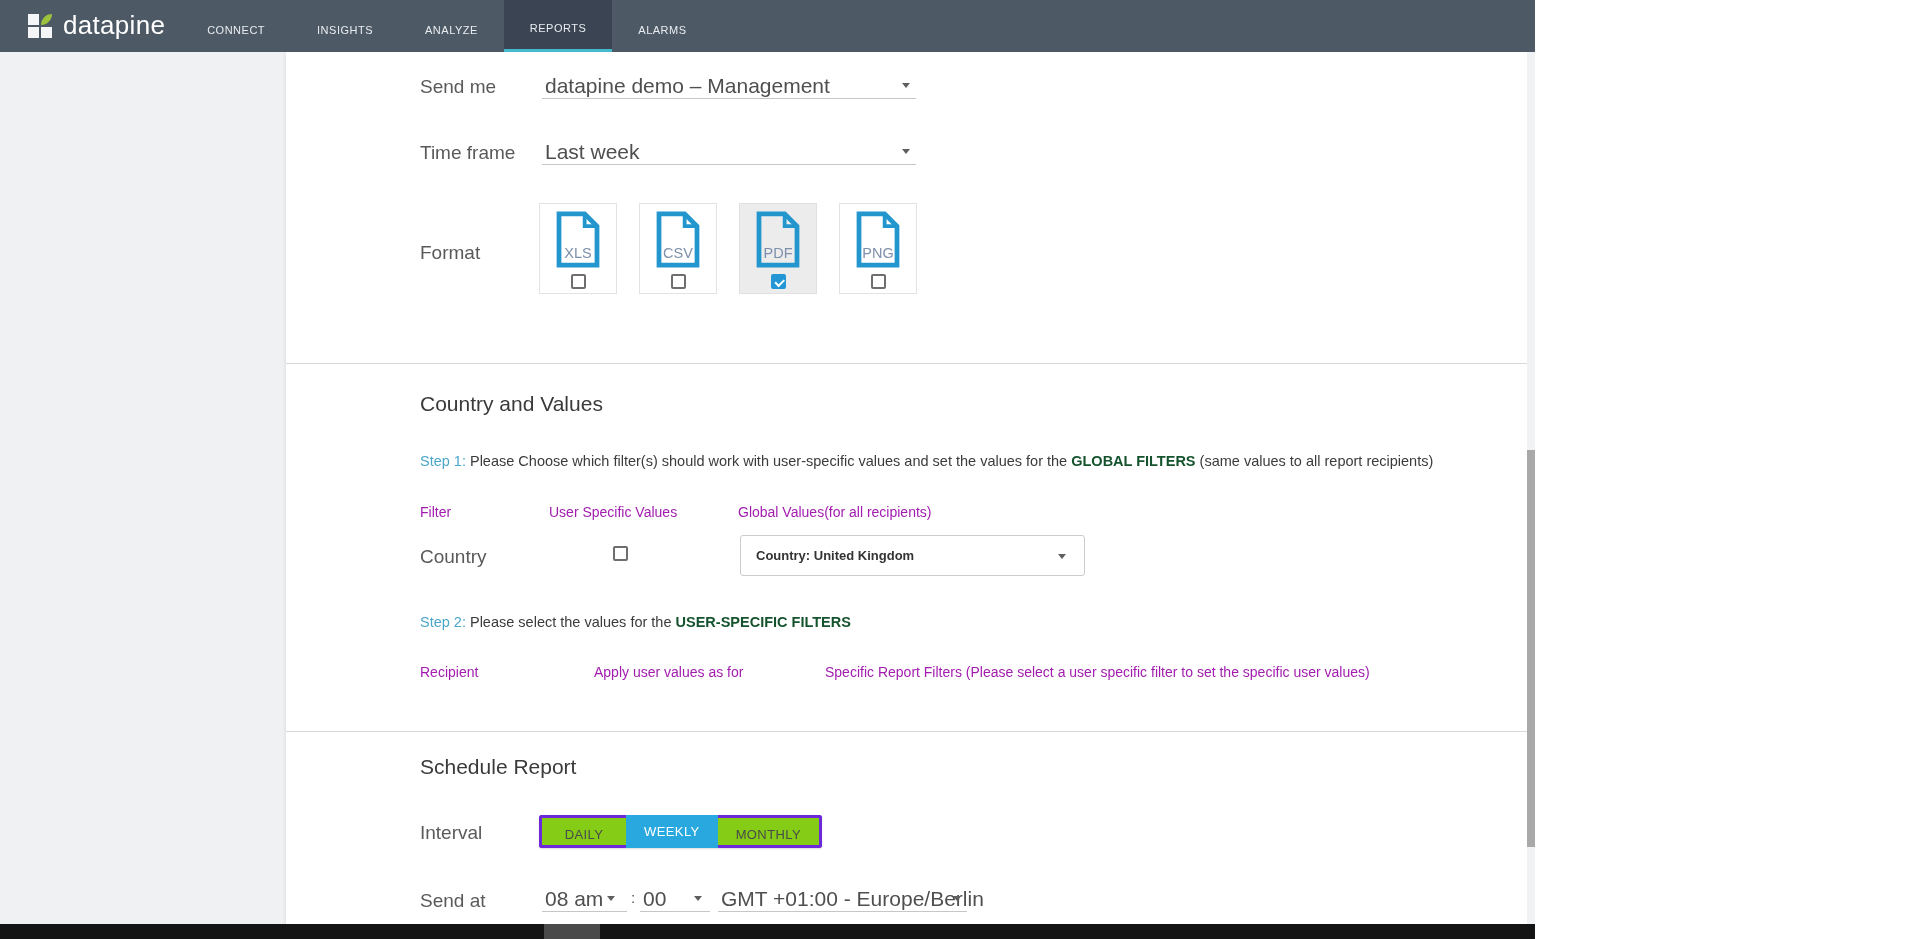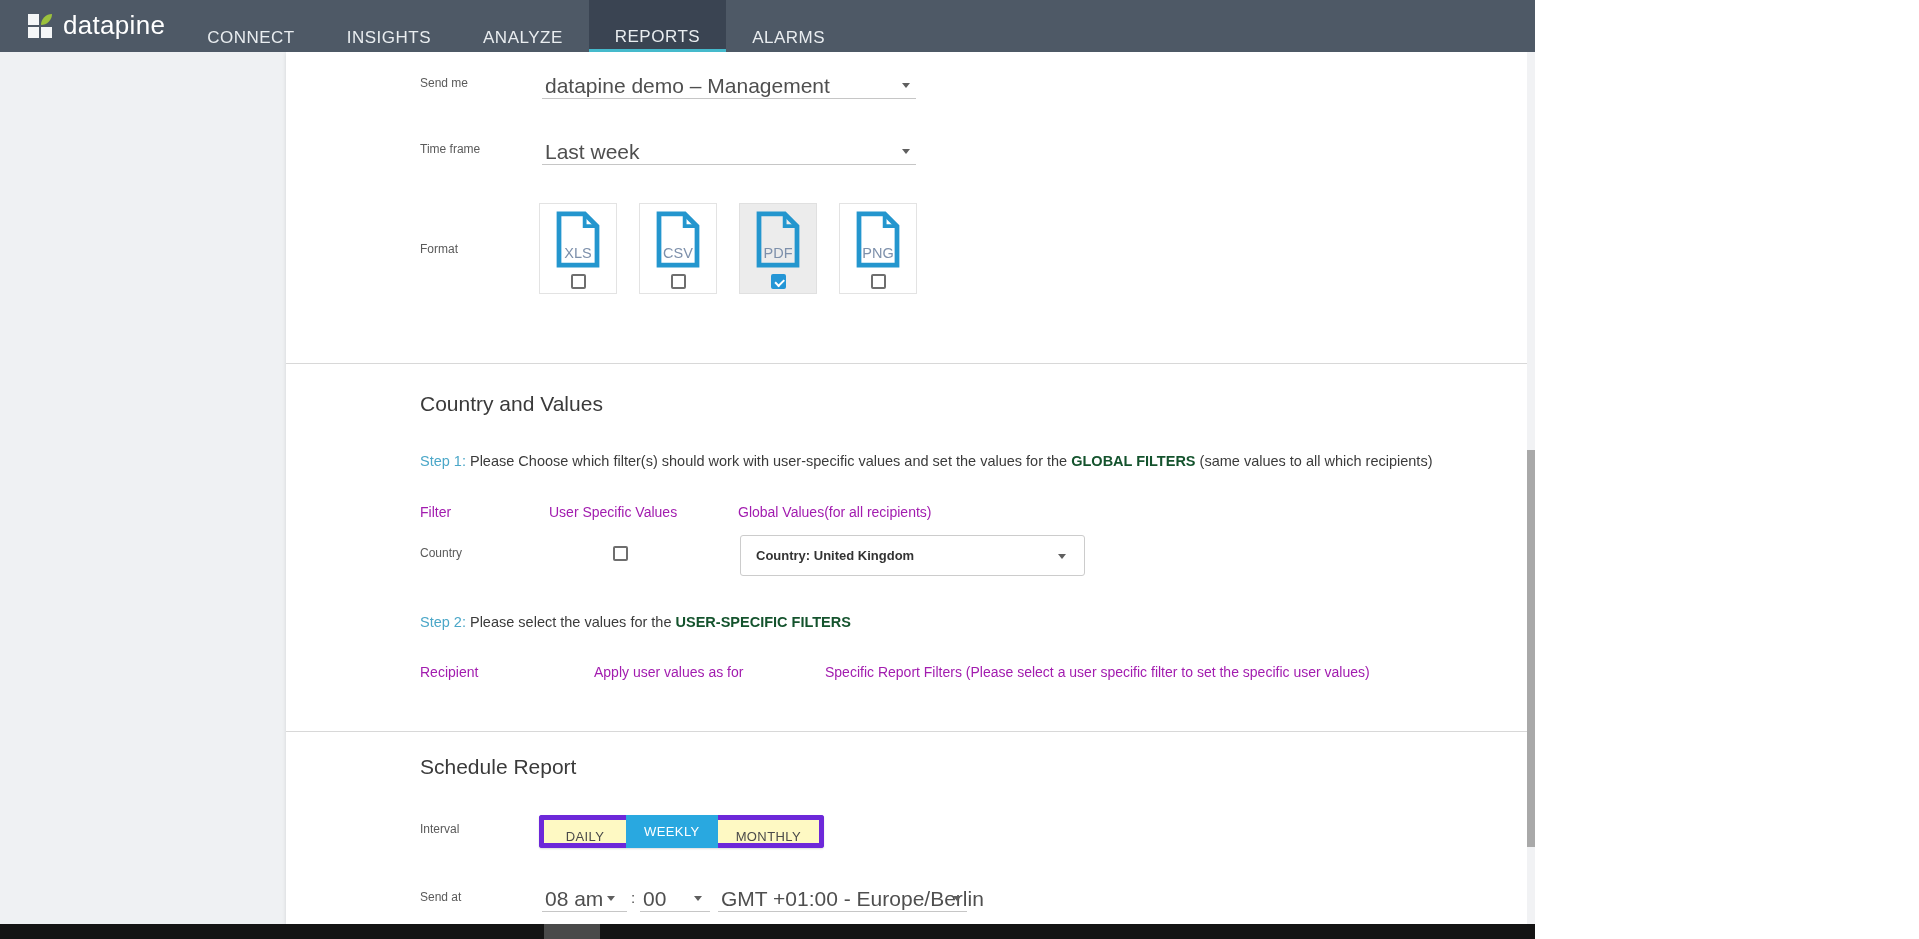--- a/index.html
+++ b/index.html
@@ -7,30 +7,30 @@
   .screen { position:relative; width:1535px; height:939px; background:#eff1f3; overflow:hidden; }
 
   
   .navbar { position:absolute; top:0; left:0; width:1919px; height:52px; background:#4e5966; display:flex; align-items:stretch; z-index:5; }
   .brand { display:flex; align-items:center; margin-left:28px; cursor:pointer; }
   .logo-grid { width:25px; height:25px; display:grid; grid-template-columns:11px 11px; grid-template-rows:11px 11px; gap:2px; margin-right:10px; }
   .logo-grid .sq { background:#f4f6f7; }
   .logo-grid .leaf { background:#9cc23d; border-radius:100% 0 100% 0; }
   .brand-text { color:#ffffff; font-size:26px; font-weight:400; letter-spacing:.3px; margin-top:-2px; }
   .nav-items { display:flex; margin-left:16px; }
-  .nav-item { height:52px; line-height:52px; padding:12px 26px; color:#e9edf0; font-size:17px; letter-spacing:.5px; cursor:pointer; white-space:nowrap; }
+  .nav-item { height:52px; line-height:52px; padding:4px 26px; color:#e9edf0; font-size:11px; letter-spacing:.5px; cursor:pointer; white-space:nowrap; }
   .nav-item.active { background:#3a4452; border-bottom:3px solid #45bacc; line-height:49px; }
   .caret-white { display:inline-block; width:0; height:0; border-left:4.5px solid transparent; border-right:4.5px solid transparent; border-top:5px solid #e9edf0; margin-left:7px; vertical-align:middle; }
   .hamburger { position:absolute; right:22px; top:19px; width:26px; cursor:pointer; }
   .hamburger span { display:block; height:2px; background:#eef1f3; margin-bottom:2.5px; }
 
   
   .card { position:absolute; left:286px; top:52px; width:1337px; height:873px; background:#ffffff; box-shadow:0 1px 4px rgba(0,0,0,.12); }
   .divider { position:absolute; left:0; width:1337px; border-top:1px solid #d8d8d8; }
-  .row-label { position:absolute; left:134px; font-size:12px; color:#5a5a5a; }
+  .row-label { position:absolute; left:134px; font-size:19px; color:#5a5a5a; }
   .section-title { position:absolute; left:134px; font-size:21px; font-weight:400; color:#3a3a3a; }
 
   
   .u-select { position:absolute; border-bottom:1px solid #c6c6c6; cursor:pointer; }
   .u-select .val { position:absolute; left:3px; top:0; font-size:21px; color:#4f4f4f; white-space:nowrap; }
   .caret-dark { position:absolute; width:0; height:0; border-left:4.5px solid transparent; border-right:4.5px solid transparent; border-top:5.5px solid #5f5f5f; }
 
   
   .format-row { position:absolute; left:253px; top:151px; display:flex; gap:22px; }
   .format-box { width:78px; height:91px; border:1px solid #e3e3e3; background:#ffffff; display:flex; flex-direction:column; align-items:center; padding-top:7px; cursor:pointer; }
@@ -48,21 +48,21 @@
   .step-bold { font-weight:700; color:#14532d; }
 
   .col-head { position:absolute; font-size:14px; color:#a21caf; white-space:nowrap; }
 
   
   .box-select { position:absolute; left:454px; top:483px; width:345px; height:41px; border:1px solid #cccccc; border-radius:3px; background:#fff; cursor:pointer; }
   .box-select .val { position:absolute; left:15px; top:0; line-height:40px; font-size:13px; font-weight:700; color:#333333; }
 
   
   .interval-group { position:absolute; left:253px; top:763px; display:flex; height:33px; border-radius:3px; box-shadow:0 1px 2px rgba(0,0,0,.14); }
-  .interval-btn { height:33px; line-height:33px; padding:0 18px; min-width:87px; text-align:center; font-size:13px; letter-spacing:.4px; color:#4a4a4a; background:#fef9c3; border:5px solid #6d28d9; cursor:pointer; }
+  .interval-btn { height:33px; line-height:33px; padding:0 18px; min-width:87px; text-align:center; font-size:13px; letter-spacing:.4px; color:#4a4a4a; background:#84cc16; border:3px solid #6d28d9; cursor:pointer; }
   .interval-btn:first-child { border-radius:3px 0 0 3px; border-right:none; }
   .interval-btn:last-child { border-radius:0 3px 3px 0; border-left:none; }
   .interval-btn.active { background:#29a8e0; color:#ffffff; border:none; }
 
   .colon { position:absolute; font-size:15px; color:#4f4f4f; }
 
   
   .scroll-track { position:absolute; right:0; top:52px; width:8px; height:873px; background:#f1f2f4; }
   .scroll-thumb { position:absolute; left:0; top:398px; width:8px; height:397px; background:#a9a9a9; cursor:pointer; }
   .bottom-bar { position:absolute; left:0; top:924px; width:1919px; height:15px; background:#141414; z-index:6; }
@@ -154,21 +154,21 @@
         </div>
         <span class="checkbox"></span>
       </div>
     </div>
 
     <div class="divider" style="top:311px;"></div>
 
     <div class="section-title" style="top:340px;">Country and Values</div>
 
     <div class="step-line" style="top:401px;">
-      <span class="step-label">Step 1:</span><span> Please Choose which filter(s) should work with user-specific values and set the values for the </span><span class="step-bold">GLOBAL FILTERS</span><span> (same values to all which recipients)</span>
+      <span class="step-label">Step 1:</span><span> Please Choose which filter(s) should work with user-specific values and set the values for the </span><span class="step-bold">GLOBAL FILTERS</span><span> (same values to all report recipients)</span>
     </div>
 
     <div class="col-head" style="left:134px; top:452px;">Filter</div>
     <div class="col-head" style="left:263px; top:452px;">User Specific Values</div>
     <div class="col-head" style="left:452px; top:452px;">Global Values(for all recipients)</div>
 
     <div class="row-label" style="top:494px;">Country</div>
     <span class="checkbox" style="position:absolute; left:327px; top:494px; margin-top:0;"></span>
     <div class="box-select">
       <span class="val">Country: United Kingdom</span>

